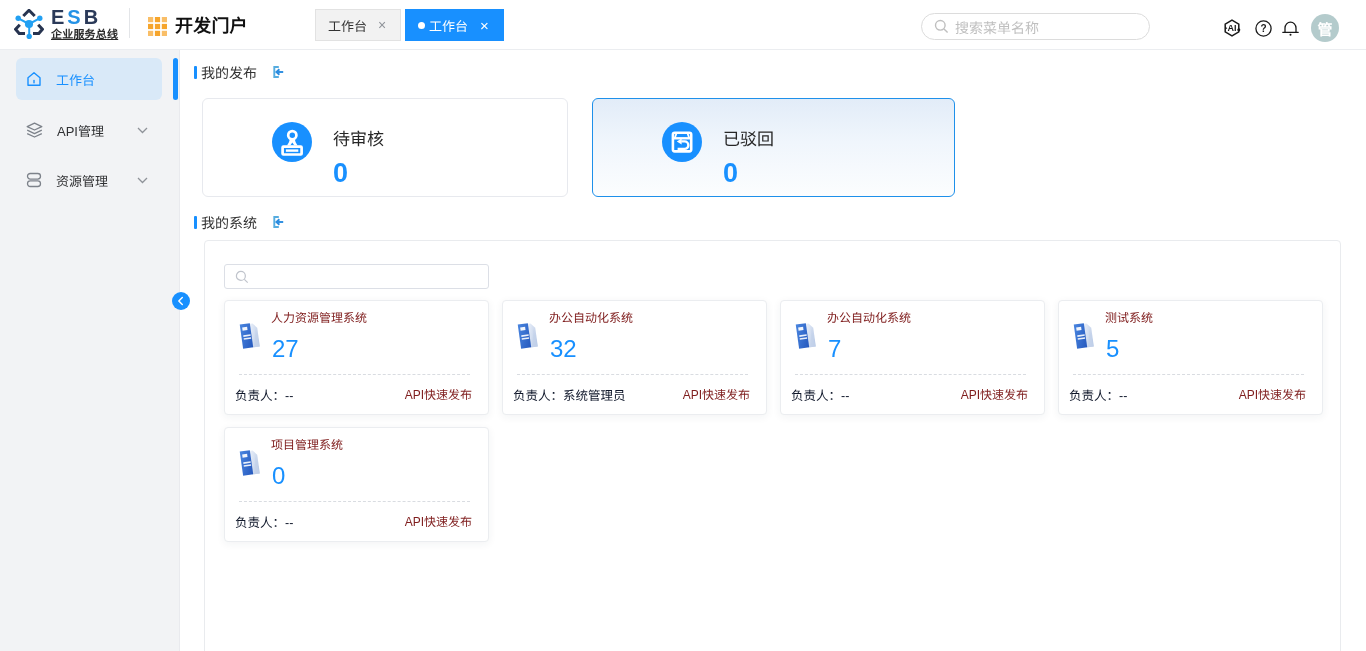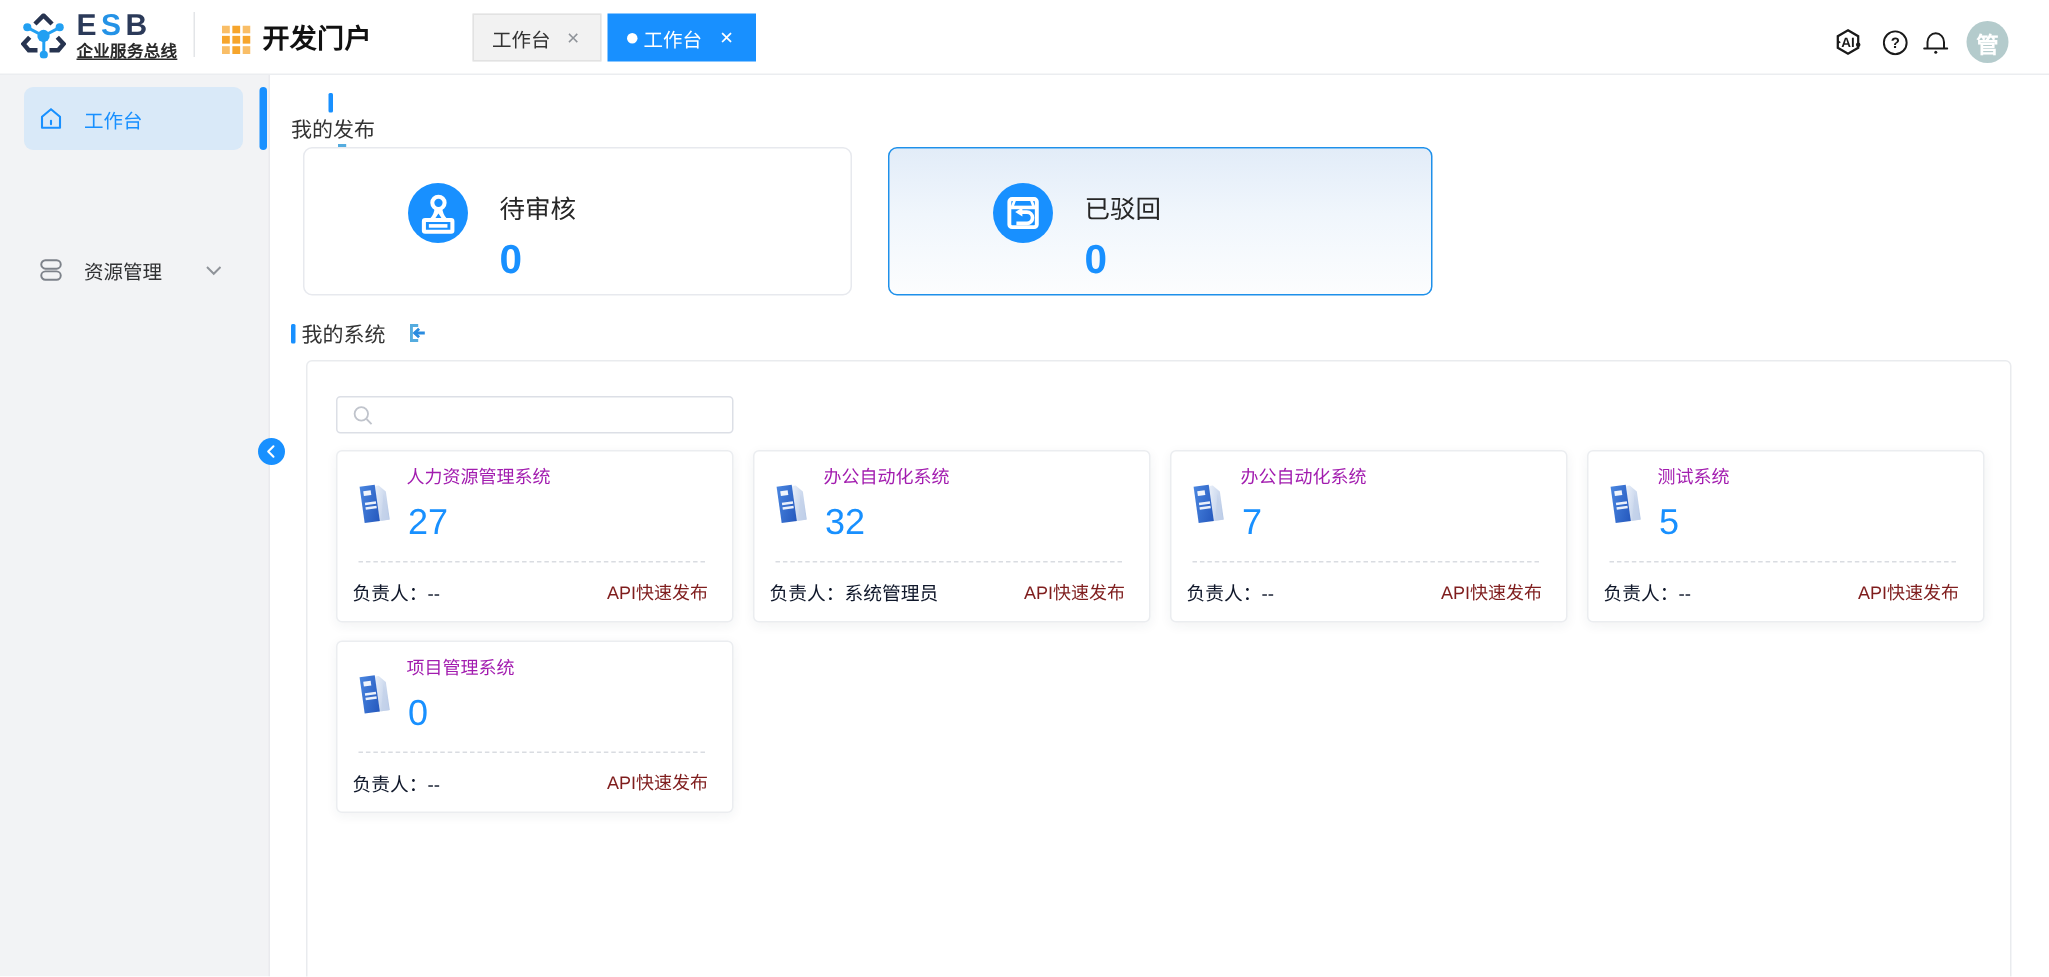--- a/index.html
+++ b/index.html
@@ -62,21 +62,21 @@
   
   .panel { position:absolute; left:24px; top:190px; width:1137px; height:470px;
     border:1px solid #e9ebee; border-radius:4px 4px 0 0; background:#fff; }
   .sys-search { position:absolute; left:19px; top:23px; width:265px; height:25px;
     border:1px solid #dcdfe6; border-radius:3px; display:flex; align-items:center; padding:0 10px; }
   .sys-search span { color:#c0c4cc; font-size:12px; flex:1; }
   .sys-cards { position:absolute; left:19px; top:59px; width:1104px; display:flex; flex-wrap:wrap; gap:12px 13px; }
   .sys-card { position:relative; width:265px; height:115px; border:1px solid #ebedf0; border-radius:4px;
     background:#fff; box-shadow:0 2px 8px rgba(36,46,66,0.06); }
   .sys-card .ic { position:absolute; left:13px; top:20px; }
-  .sys-card .nm { position:absolute; left:46px; top:7px; font-size:12px; color:#a21caf; }
+  .sys-card .nm { position:absolute; left:46px; top:7px; font-size:12px; color:#7f1d1d; }
   .sys-card .num { position:absolute; left:47px; top:36px; font-size:24px; line-height:24px; color:#1890ff; }
   .sys-card .dash { position:absolute; left:14px; right:18px; top:73px; border-top:1px dashed #d9dce1; }
   .sys-card .owner { position:absolute; left:10px; top:84px; font-size:12.5px; color:#0f172a; }
   .sys-card .api { position:absolute; right:16px; top:84px; font-size:12px; color:#7f1d1d; }
   
   .collapse { position:absolute; left:172px; top:292px; width:18px; height:18px; border-radius:50%;
     background:#1890ff; z-index:5; display:flex; align-items:center; justify-content:center; }
 </style>
 </head>
 <body>
@@ -126,20 +126,27 @@
     <div class="tab plain">
         <span>工作台</span>
         <span class="x">×</span>
       </div>
     <div class="tab active">
         <span class="dot"></span>
         <span>工作台</span>
         <span class="x">×</span>
       </div>
   </div>
+  <div class="hdr-search">
+    <svg width="15" height="15" viewBox="0 0 15 15" fill="none" stroke="#bfbfbf" stroke-width="1.4">
+      <circle cx="6.3" cy="6.3" r="4.8"></circle>
+        <path d="M10 10 L13.6 13.6"></path>
+    </svg>
+    <span>搜索菜单名称</span>
+  </div>
   <div class="hdr-ic" style="left:1223px">
     <svg width="18" height="18" viewBox="0 0 18 18" fill="none" stroke="#1a1a1a" stroke-width="1.5">
       <path d="M9 1.2 L15.8 5.1 L15.8 12.9 L9 16.8 L2.2 12.9 L2.2 5.1 Z"></path>
       <path d="M2.2 7.6 L4.3 9.2 L2.2 10.4 Z" fill="#1a1a1a" stroke="none"></path>
       <circle cx="15.8" cy="10.8" r="1.5" fill="#1a1a1a" stroke="none"></circle>
       <text x="9" y="12.3" font-size="9" font-weight="bold" fill="#1a1a1a" stroke="none" text-anchor="middle" font-family="Liberation Sans">AI</text>
     </svg>
   </div>
   <div class="hdr-ic" style="left:1255px">
     <svg width="17" height="17" viewBox="0 0 17 17" fill="none" stroke="#1a1a1a" stroke-width="1.3">
@@ -158,34 +165,45 @@
 </div>
 <div class="layout">
   <div class="side">
     <div class="menu-item on" style="top:8px">
       <svg width="16" height="16" viewBox="0 0 16 16" fill="none" stroke="#1890ff" stroke-width="1.4">
         <path d="M2 6.8 L8 1.8 L14 6.8 L14 14.2 L2 14.2 Z" stroke-linejoin="round"></path>
         <path d="M8 9.5 L8 11.8" stroke-linecap="round"></path>
       </svg>
       <span class="txt">工作台</span>
     </div>
+    <div class="menu-item" style="top:59px">
+      <svg width="17" height="16" viewBox="0 0 17 16" fill="none" stroke="#7d828a" stroke-width="1.3" stroke-linejoin="round">
+        <path d="M8.5 1.2 L15.8 4.6 L8.5 8 L1.2 4.6 Z"></path>
+        <path d="M1.2 8.2 L8.5 11.6 L15.8 8.2"></path>
+        <path d="M1.2 11.6 L8.5 15 L15.8 11.6"></path>
+      </svg>
+      <span class="txt">API管理</span>
+      <svg class="chev" width="11" height="7" viewBox="0 0 11 7" fill="none" stroke="#8f9399" stroke-width="1.3">
+          <path d="M1 1 L5.5 5.5 L10 1"></path>
+        </svg>
+    </div>
     <div class="menu-item" style="top:109px">
       <svg width="16" height="16" viewBox="0 0 16 16" fill="none" stroke="#7d828a" stroke-width="1.3">
         <rect x="1.5" y="1.5" width="13" height="5.6" rx="2.8"></rect>
         <rect x="1.5" y="8.9" width="13" height="5.6" rx="2.8"></rect>
       </svg>
       <span class="txt">资源管理</span>
       <svg class="chev" width="11" height="7" viewBox="0 0 11 7" fill="none" stroke="#8f9399" stroke-width="1.3">
           <path d="M1 1 L5.5 5.5 L10 1"></path>
         </svg>
     </div>
     <div class="side-thumb"></div>
   </div>
   <div class="main">
-    <div class="sec-title" style="left:14px; top:12px;flex-direction:column;">
+    <div class="sec-title" style="left:14px; top:12px;">
       <span class="bar"></span>
         <span class="t">我的发布</span>
       <svg width="14" height="14" viewBox="0 0 14 14" fill="none" stroke="#2a8ce0" stroke-width="1.9">
         <path d="M8.8 2 L4.3 2 L4.3 12 L8.8 12" stroke="#55acdf"></path>
         <path d="M13.2 7 L6.4 7"></path>
         <path d="M9.4 4.2 L6.4 7 L9.4 9.8"></path>
       </svg>
     </div>
     <div class="stats">
       <div class="stat-card">

